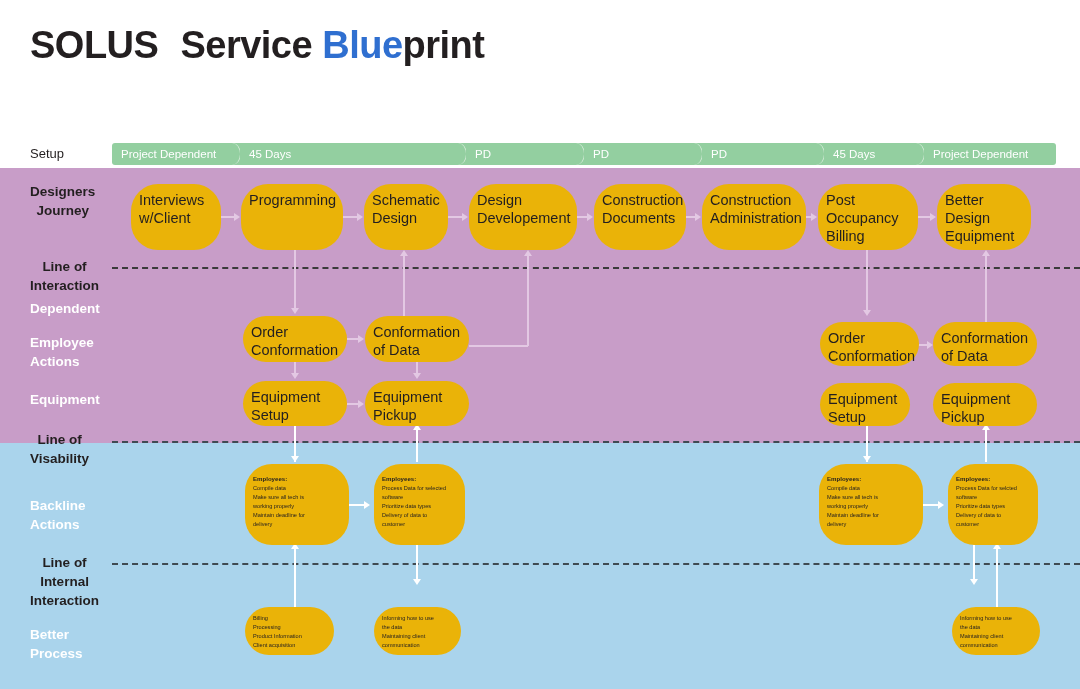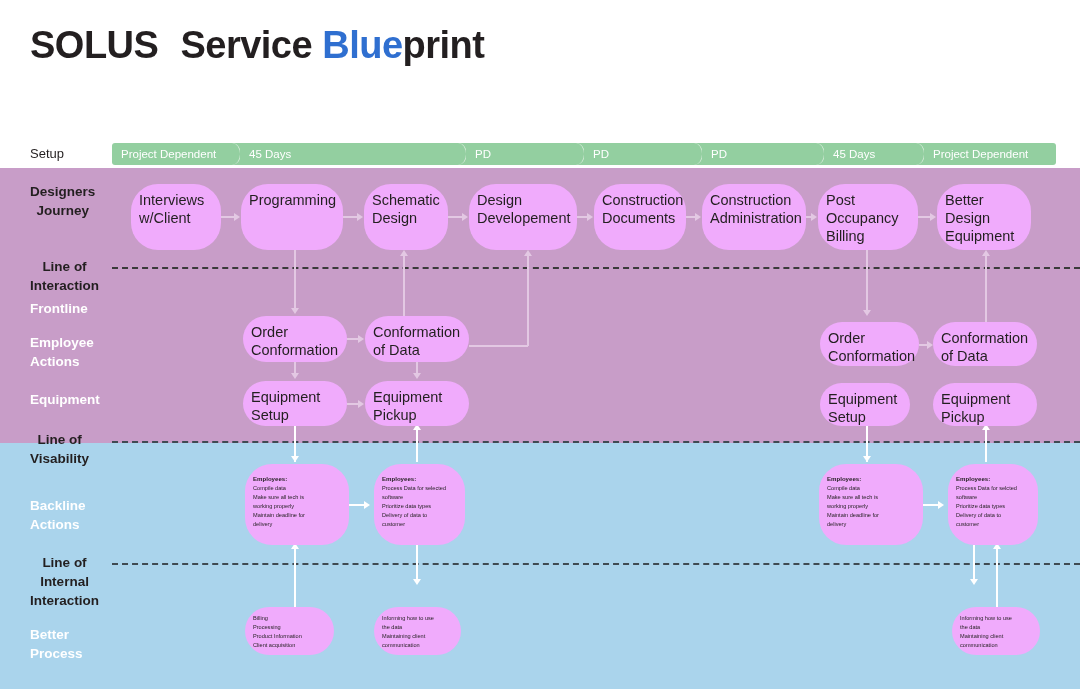--- a/index.html
+++ b/index.html
@@ -69,21 +69,21 @@
   
   .dashline{
     position:absolute;left:112px;width:968px;height:0;
     border-top:2.5px dashed #3a3a3a;
   }
   .dashline.onblue{border-top-color:#3f4a52;}
 
   
   .box{
     position:absolute;
-    background:#f0abfc;
+    background:#eab308;
     box-sizing:border-box;
     color:#231f20;
     border-radius:27px;
   }
   .box.j{
     font-size:14.5px;line-height:1.25;
     padding:7px 7px 5px 8px;
   }
   .box.small{
     font-size:5.6px;line-height:1.62;
@@ -147,21 +147,21 @@
       <div class="time-seg" style="width: 132px;">
         <span>Project Dependent</span>
       </div>
     </div>
 
   <div id="sidebar">
       <div class="side dark" style="top: 182px;">Designers
 Journey</div>
       <div class="side dark" style="top: 257px;">Line of
 Interaction</div>
-      <div class="side light" style="top: 299px;">Frontline</div>
+      <div class="side light" style="top: 299px;">Dependent</div>
       <div class="side light" style="top: 333px;">Employee
 Actions</div>
       <div class="side light" style="top: 390px;">Equipment</div>
       <div class="side dark" style="top: 430px;">Line of
 Visability</div>
       <div class="side light" style="top: 496px;">Backline
 Actions</div>
       <div class="side dark" style="top: 553px;">Line of
 Internal
 Interaction</div>

